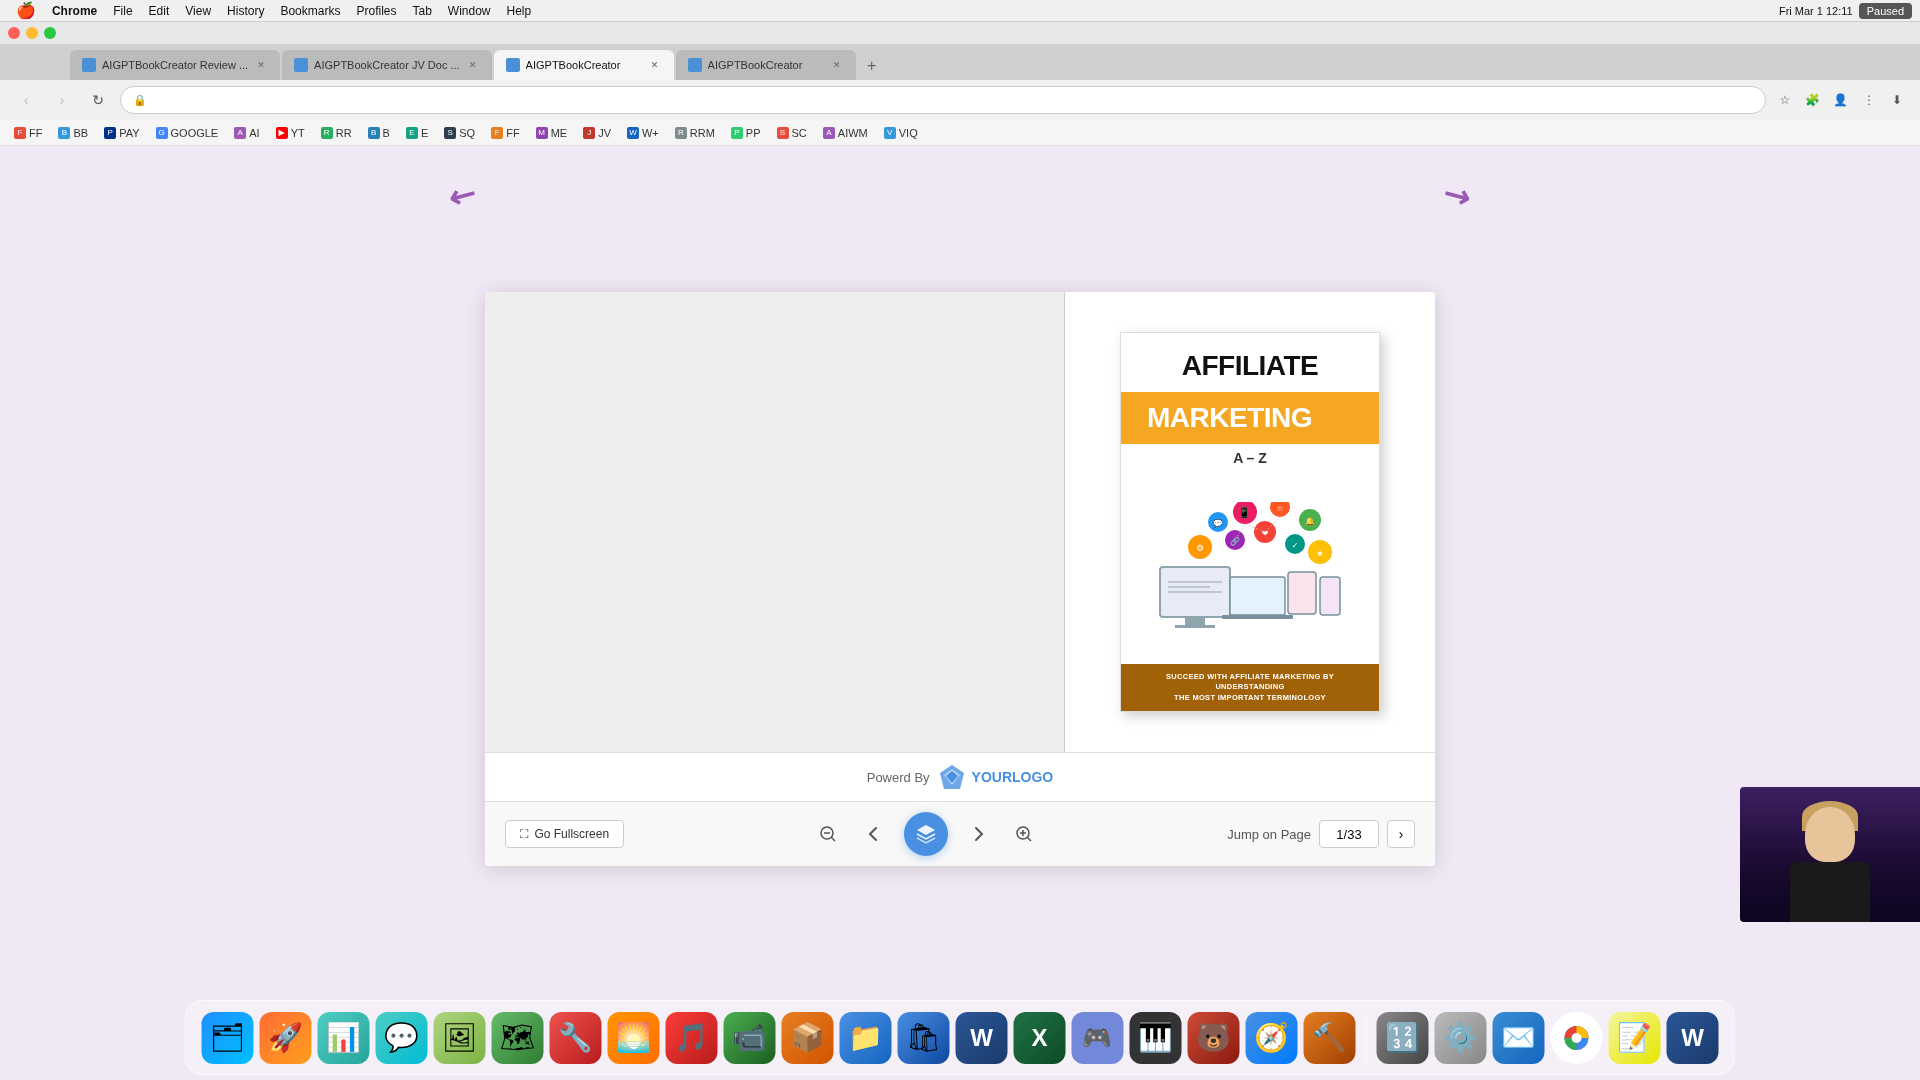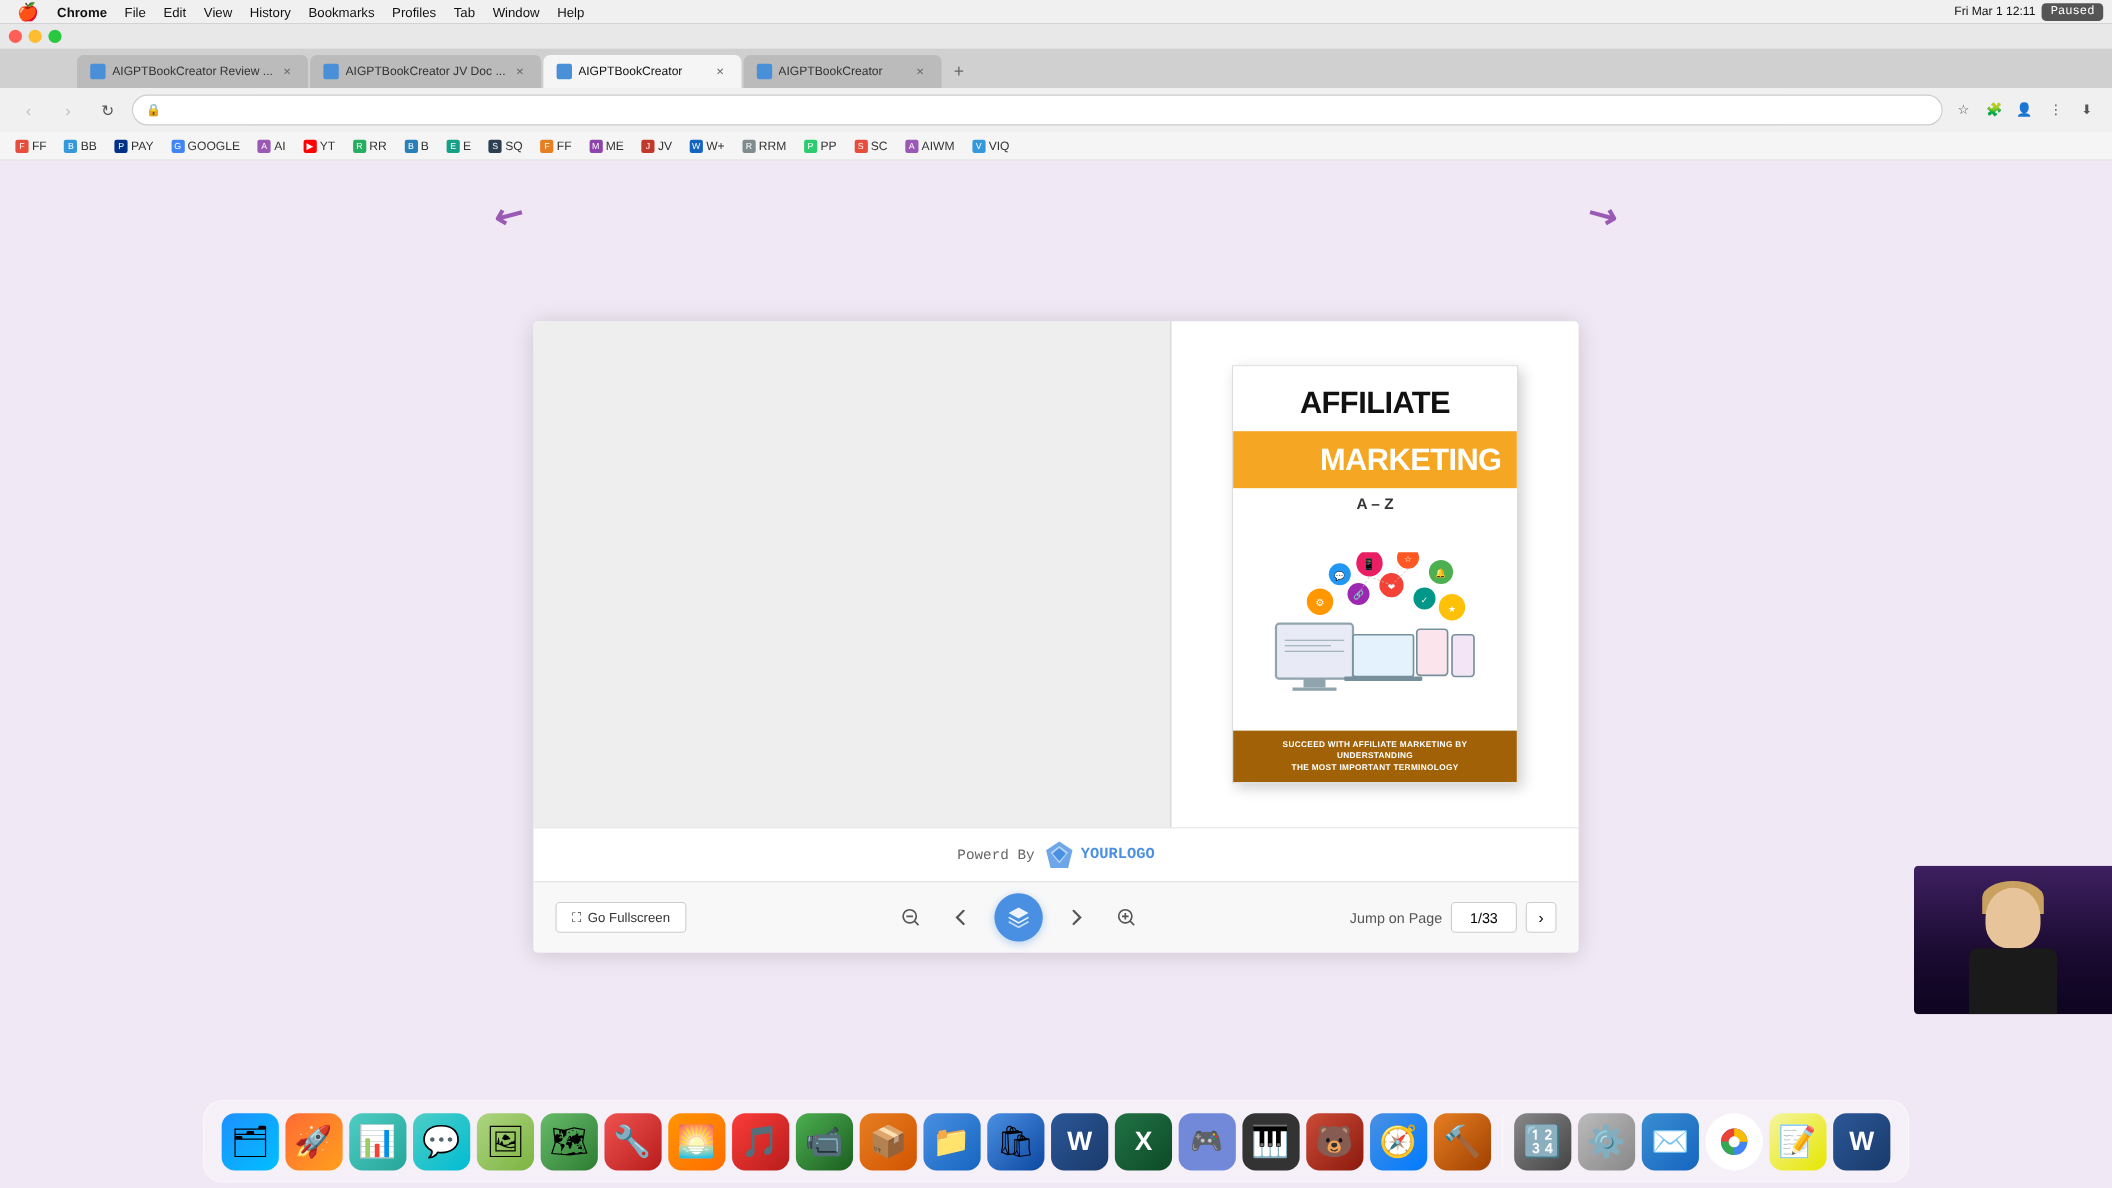--- a/index.html
+++ b/index.html
@@ -252,22 +252,22 @@
     #cover-main-title {
       font-size: 28px;
       font-weight: 700;
       color: #111;
       letter-spacing: -0.5px;
       line-height: 1.1;
     }
 
     #cover-marketing-band {
       background: #f5a623;
-      padding: 10px 14px;
-      text-align: right;
+      padding: 10px 26px;
+      text-align: left;
     }
 
     #cover-subtitle {
       font-size: 28px;
       font-weight: 900;
       color: #fff;
       letter-spacing: -0.5px;
     }
 
     #cover-az {
@@ -307,21 +307,20 @@
     #book-footer {
       background: #fff;
       border-top: 1px solid #e0e0e0;
       padding: 10px 4px;
       display: flex;
       align-items: center;
       justify-content: center;
       font-size: 13px;
       color: #666;
       gap: 8px;
-      font-family: Liberation Mono, monospace;
     }
 
     .powered-logo {
       display: flex;
       align-items: center;
       gap: 6px;
     }
 
     .logo-diamond {
       width: 28px;
@@ -511,21 +510,20 @@
     }
 
     
     #paused-btn {
       background: #555;
       color: #fff;
       border-radius: 4px;
       padding: 2px 8px;
       font-size: 11px;
       cursor: pointer;
-      font-family: Liberation Mono, monospace;
     }
 
     
     #menu-bar {
       height: 22px;
       background: rgba(240,240,240,0.95);
       display: flex;
       align-items: center;
       padding: 0 8px;
       gap: 0;

